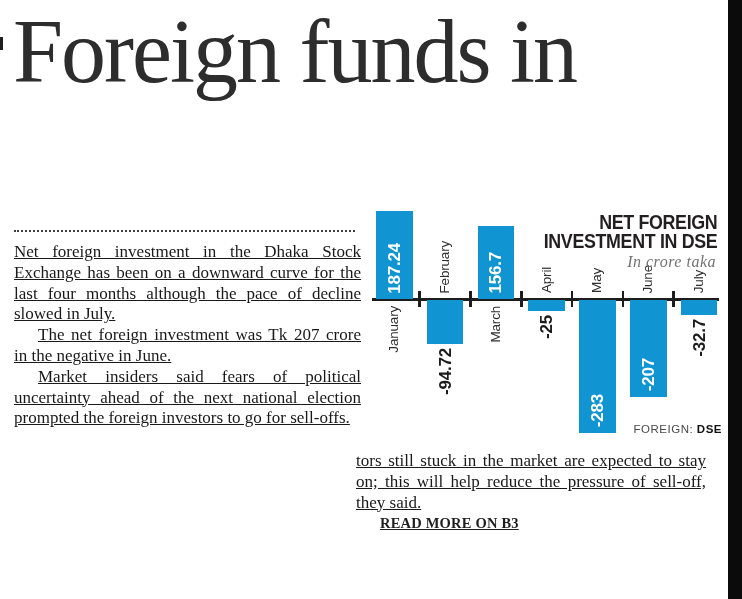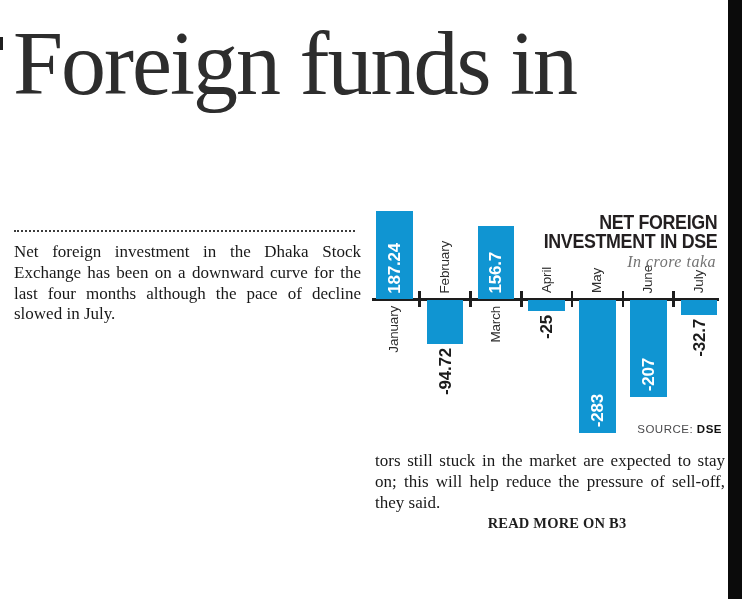--- a/index.html
+++ b/index.html
@@ -2,32 +2,32 @@
 <html><head>
 <meta charset="utf-8">
 <style>
   html,body{margin:0;padding:0;}
   body{width:742px;height:599px;overflow:hidden;background:#ffffff;}
   .page{position:relative;width:742px;height:599px;background:#ffffff;font-family:"Liberation Serif",serif;color:#1c1c1c;}
 
   .right-strip{position:absolute;left:728px;top:0;width:14px;height:599px;background:#0b0b0b;}
   .left-artifact{position:absolute;left:0;top:37px;width:3px;height:13px;background:#1f1f1f;}
 
-  .headline{position:absolute;left:13px;top:22px;width:715px;font-size:90px;line-height:84px;letter-spacing:-2px;color:#2d2d2d;font-weight:400;}
+  .headline{position:absolute;left:13px;top:10px;width:715px;font-size:90px;line-height:84px;letter-spacing:-2px;color:#2d2d2d;font-weight:400;}
   .headline div{white-space:nowrap;}
 
   .byline{position:absolute;left:14px;top:203px;font-size:17px;line-height:20px;font-weight:700;font-variant:small-caps;letter-spacing:.5px;color:#2b2b2b;}
   .dotted-rule{position:absolute;left:14px;top:230px;width:341px;height:0;border-bottom:2.5px dotted #3c3c3c;}
 
   .col{font-size:17px;line-height:20.8px;text-align:justify;color:#191919;}
-  .col p{margin:0;text-indent:24px;}
+  .col p{margin:0;text-indent:24px;text-decoration:underline;}
   .col p.first{text-indent:0;}
   .col-left{position:absolute;left:14px;top:242px;width:347px;height:357px;overflow:hidden;}
-  .col-right{position:absolute;left:375px;top:451px;width:350px;height:148px;overflow:hidden;}
-  .read-more{text-align:center;padding-right:10px;margin-top:5px;font-weight:700;font-size:14.5px;letter-spacing:.2px;color:#1e1e1e;text-indent:0;}
+  .col-right{position:absolute;left:356px;top:451px;width:350px;height:148px;overflow:hidden;}
+  .read-more{text-align:left;padding-right:10px;margin-top:5px;font-weight:700;font-size:14.5px;letter-spacing:.2px;color:#1e1e1e;text-indent:0;}
 
   .chart{position:absolute;left:372px;top:198px;width:356px;height:248px;font-family:"Liberation Sans",sans-serif;}
   .chart-title{position:absolute;top:15px;right:11px;text-align:right;font-weight:700;font-size:21px;line-height:18.5px;letter-spacing:-.4px;color:#231f20;transform:scaleX(.85);transform-origin:100% 0;}
   .chart-subtitle{position:absolute;top:56px;right:12px;font-family:"Liberation Serif",serif;font-style:italic;font-size:16px;line-height:16px;letter-spacing:.5px;color:#737373;}
   .chart-canvas{position:absolute;left:0;top:0;width:356px;height:248px;}
   .chart-axis{position:absolute;left:0;top:100px;width:347px;height:3px;background:#1d1d1d;}
   .chart-tick{position:absolute;top:93px;width:2.5px;height:16px;background:#1d1d1d;}
   .chart-bar{position:absolute;}
   .vtext{position:absolute;writing-mode:vertical-rl;transform:rotate(180deg);white-space:nowrap;}
   .month-label{font-size:13.5px;line-height:16px;letter-spacing:-.2px;color:#2e2e2e;}
@@ -44,20 +44,22 @@
   <div class="left-artifact"></div>
 
   <div class="headline">
     <div>Foreign funds in</div>
   </div>
 
   <div class="dotted-rule"></div>
 
   <div class="col col-left">
     <p class="first">Net foreign investment in the Dhaka Stock Exchange has been on a downward curve for the last four months although the pace of decline slowed in July.</p>
+    <p>The net foreign investment was Tk 207 crore in the negative in June.</p>
+    <p>Market insiders said fears of political uncertainty ahead of the next national election prompted the foreign investors to go for sell-offs.</p>
   </div>
 
   <div class="chart">
     <div class="chart-canvas" id="chart-canvas">
       <div class="chart-axis"></div>
     <div class="chart-bar" style="left: 4px; width: 36.5px; height: 88.3773px; background: rgb(16, 149, 210); top: 13.1227px;"></div>
         <div class="vtext month-label" style="left: 14.25px; top: 108px;">January</div>
         <div class="vtext value-label" style="left: 12.75px; color: rgb(255, 255, 255); bottom: 152.5px;">187.24</div>
         <div class="chart-tick" style="left: 46.4px;"></div>
         <div class="chart-bar" style="left: 54.8px; width: 36.5px; height: 44.7078px; background: rgb(16, 149, 210); top: 101.5px;"></div>
@@ -82,21 +84,21 @@
         <div class="chart-tick" style="left: 300.4px;"></div>
         <div class="chart-bar" style="left: 308.8px; width: 36.5px; height: 15.4344px; background: rgb(16, 149, 210); top: 101.5px;"></div>
         <div class="vtext month-label" style="left: 319.05px; bottom: 153px;">July</div>
         <div class="vtext value-label" style="left: 317.55px; color: rgb(28, 28, 28); top: 120.934px;">-32.7</div>
       </div>
     <div class="chart-title">
       <div>NET FOREIGN</div>
       <div>INVESTMENT IN DSE</div>
     </div>
     <div class="chart-subtitle">In crore taka</div>
-    <div class="chart-source"><span>SOURCE:</span> <b>DSE</b></div>
+    <div class="chart-source"><span>FOREIGN:</span> <b>DSE</b></div>
   </div>
 
   <div class="col col-right">
     <p class="first">tors still stuck in the market are expected to stay on; this will help reduce the pressure of sell-off, they said.</p>
     <p class="read-more">READ MORE ON B3</p>
   </div>
 
 </div>
 
 </body></html>

